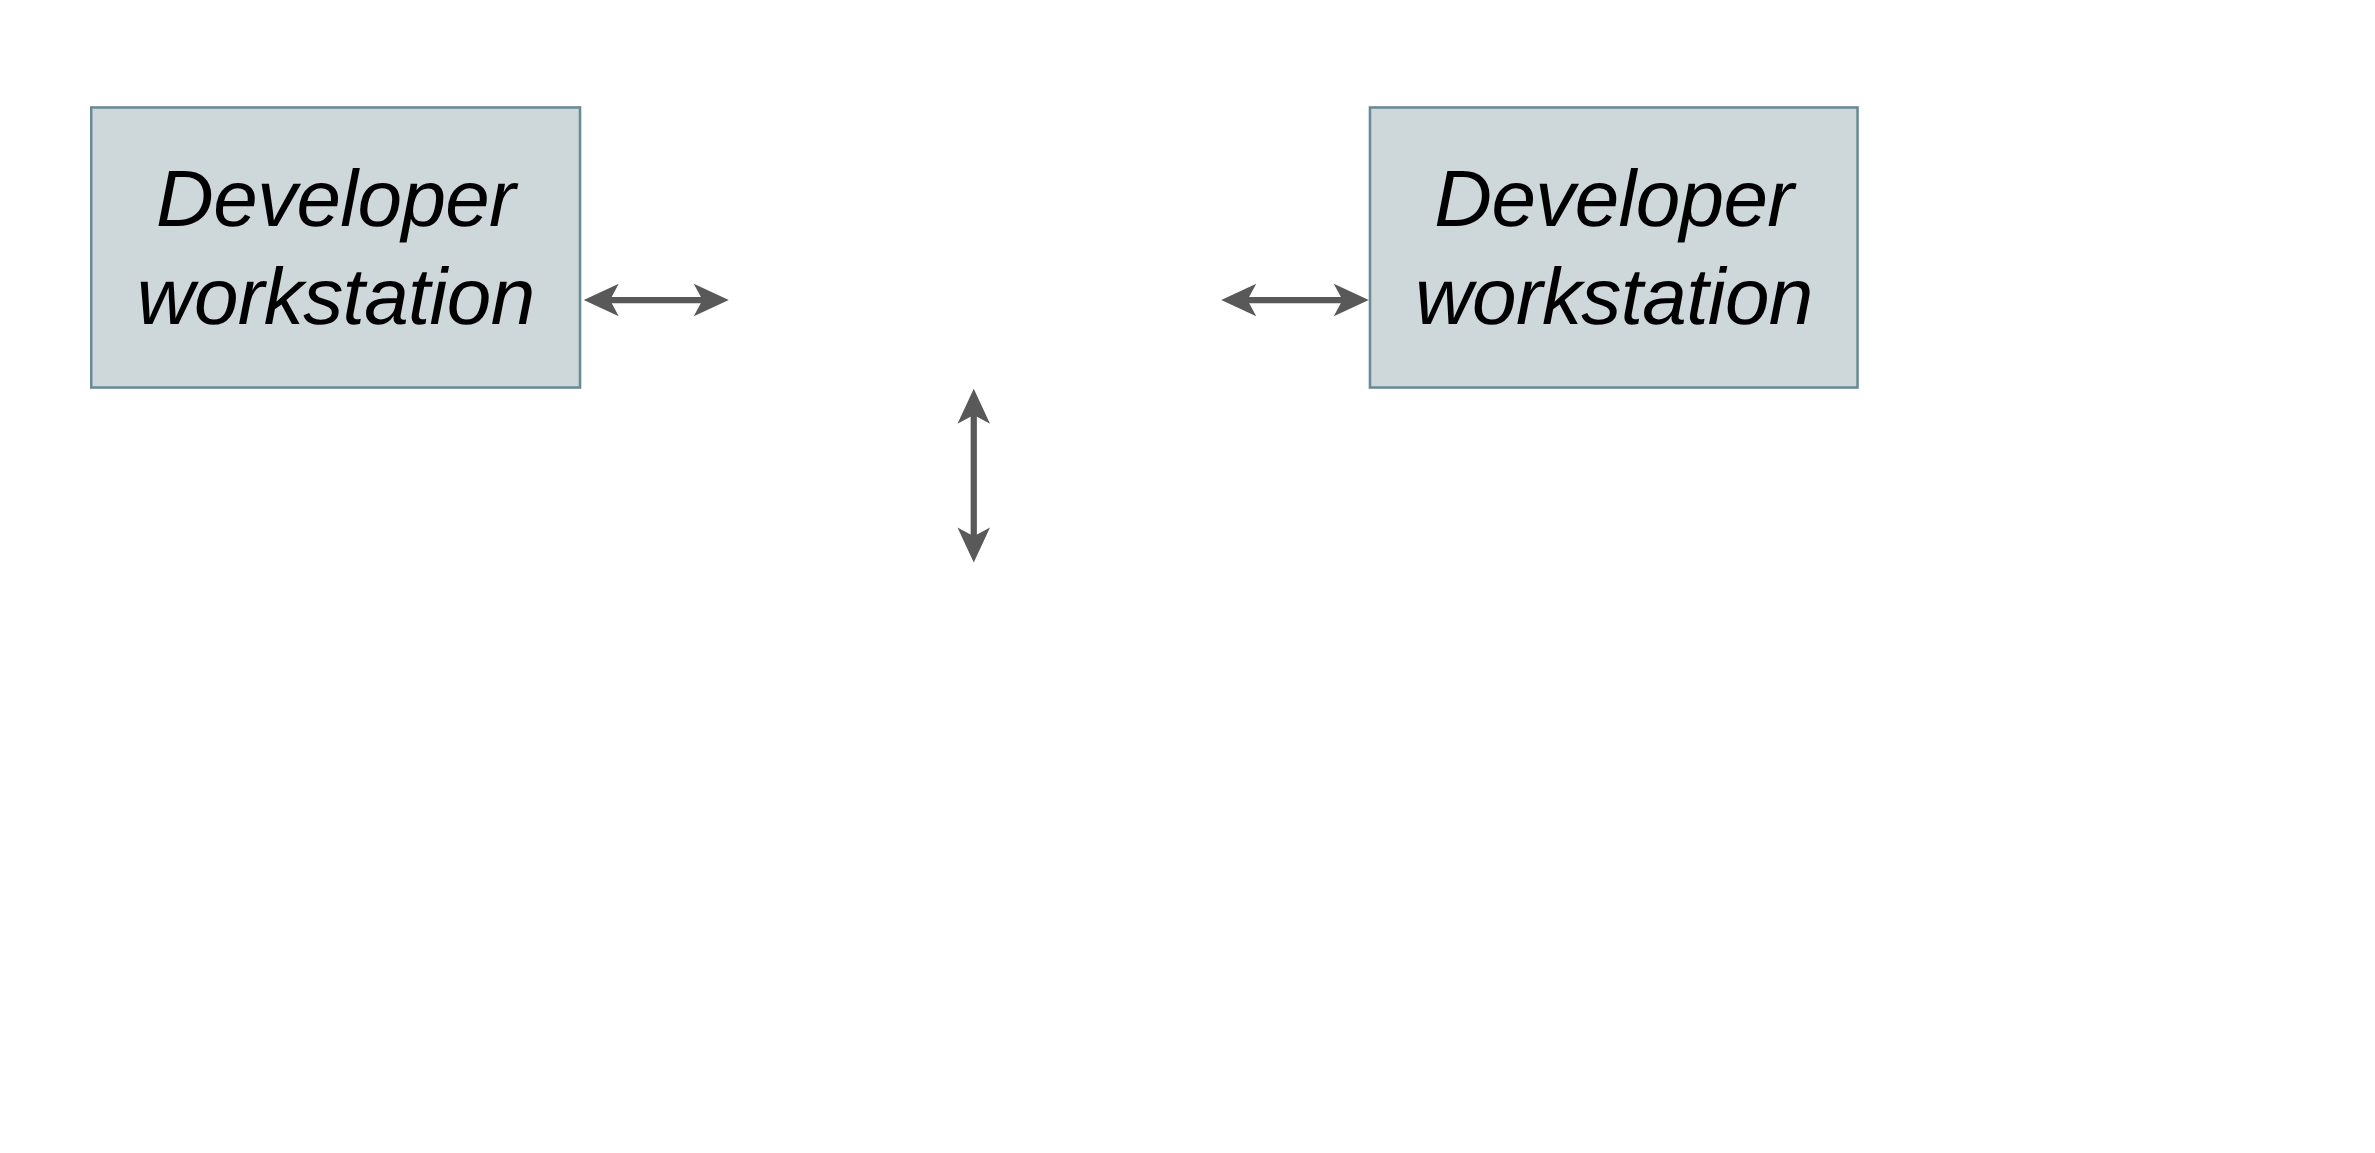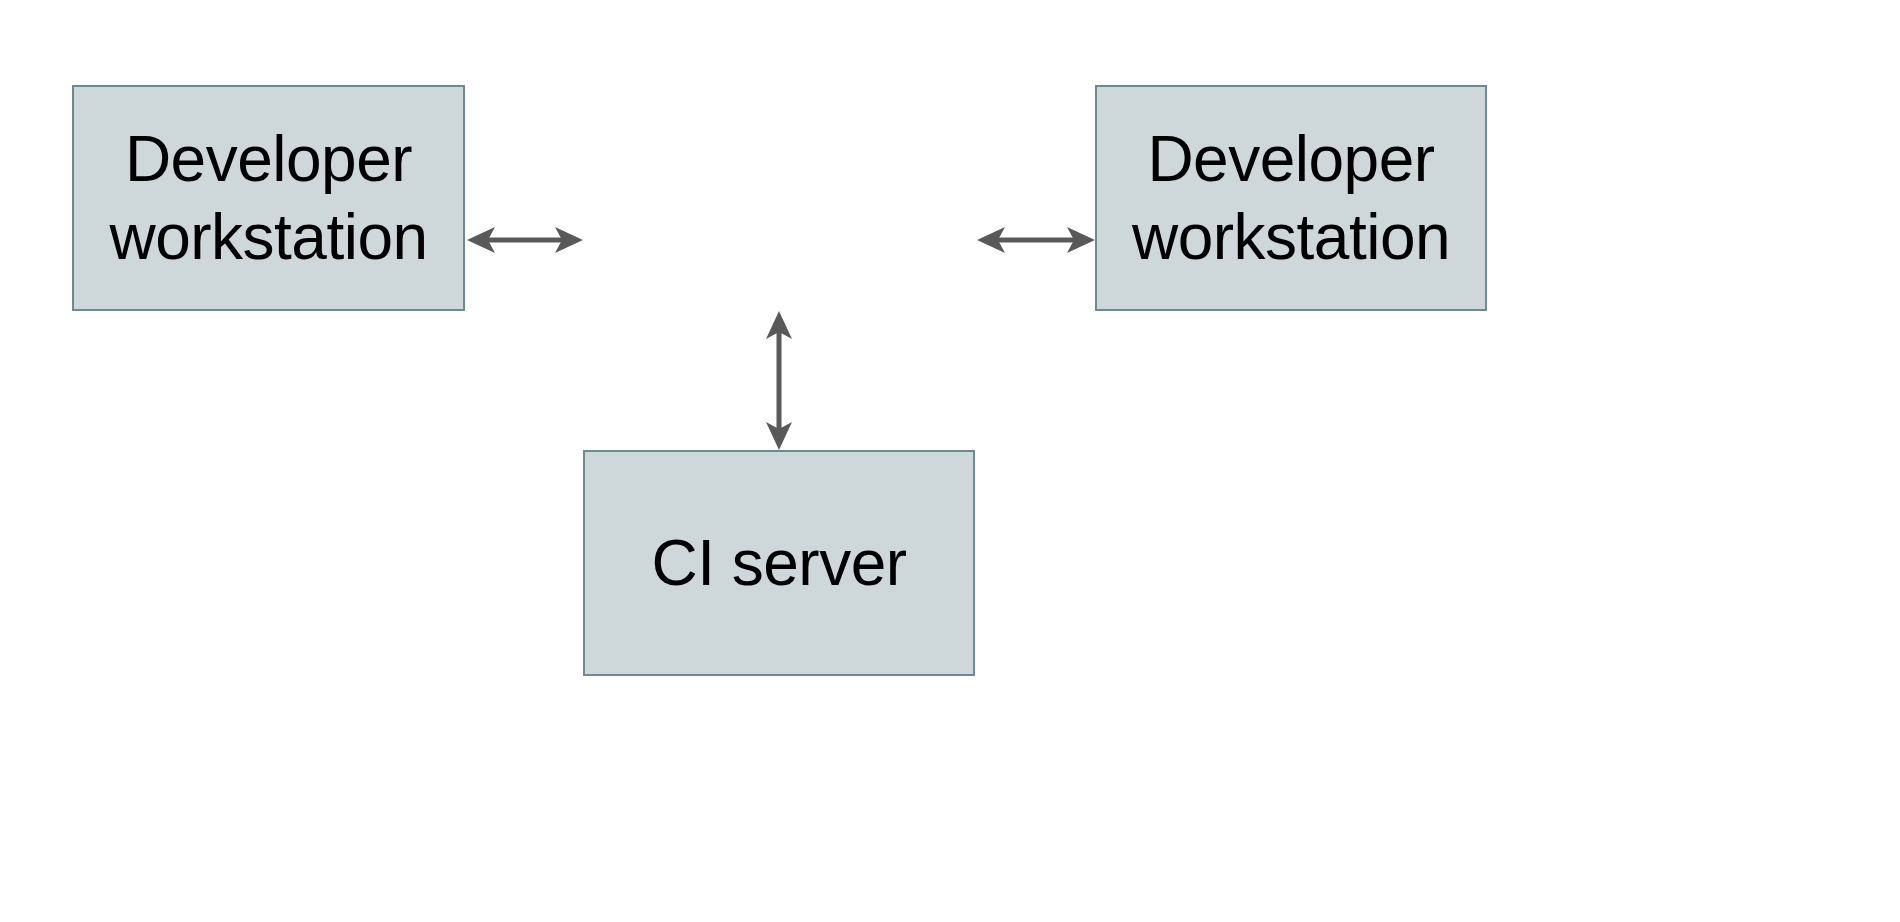--- a/index.html
+++ b/index.html
@@ -10,20 +10,21 @@
   }
   body {
     font-family: "Liberation Sans", sans-serif;
   }
   #canvas {
     position: relative;
     width: 1900px;
     height: 922px;
     background: #ffffff;
     overflow: hidden;
+    font-style: italic;
   }
   .node {
     position: absolute;
     box-sizing: border-box;
     background: #ced7da;
     border: 2px solid #6b8a96;
     display: flex;
     align-items: center;
     justify-content: center;
     text-align: center;
@@ -62,23 +63,20 @@
     <span class="node-label">Developer
 workstation</span>
   </div>
 
 
   <div class="node" id="node-dev-right">
     <span class="node-label">Developer
 workstation</span>
   </div>
 
-  <div class="node" id="node-ci">
-    <span class="node-label">CI server</span>
-  </div>
 
   <div class="connector" id="conn-left">
     <svg width="120" height="52" viewBox="0 0 120 52" xmlns="http://www.w3.org/2000/svg">
       <line x1="22" y1="26" x2="98" y2="26" stroke="#595959" stroke-width="5"></line>
       <path d="M 2 26 L 30 13 L 23 26 L 30 39 Z" fill="#595959"></path>
       <path d="M 118 26 L 90 13 L 97 26 L 90 39 Z" fill="#595959"></path>
     </svg>
   </div>
 
   <div class="connector" id="conn-right">

